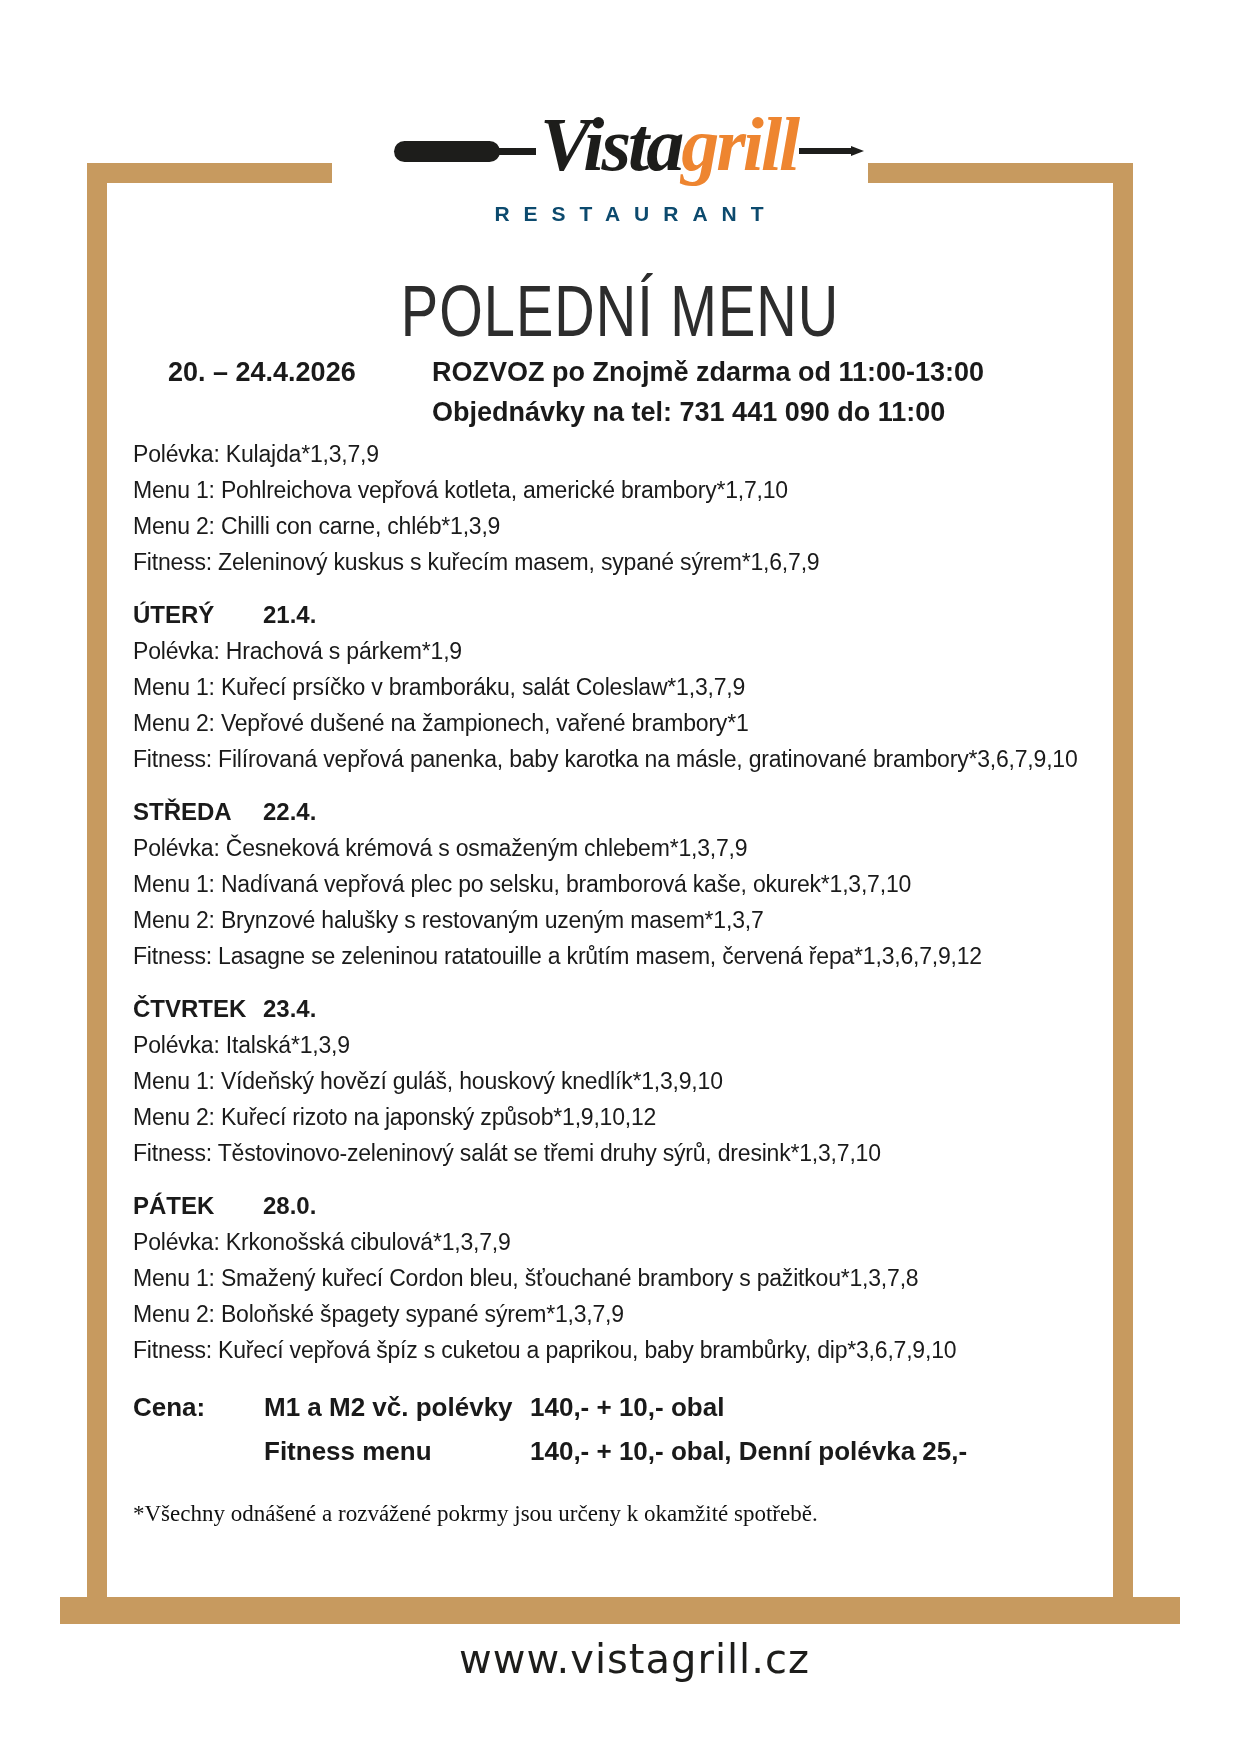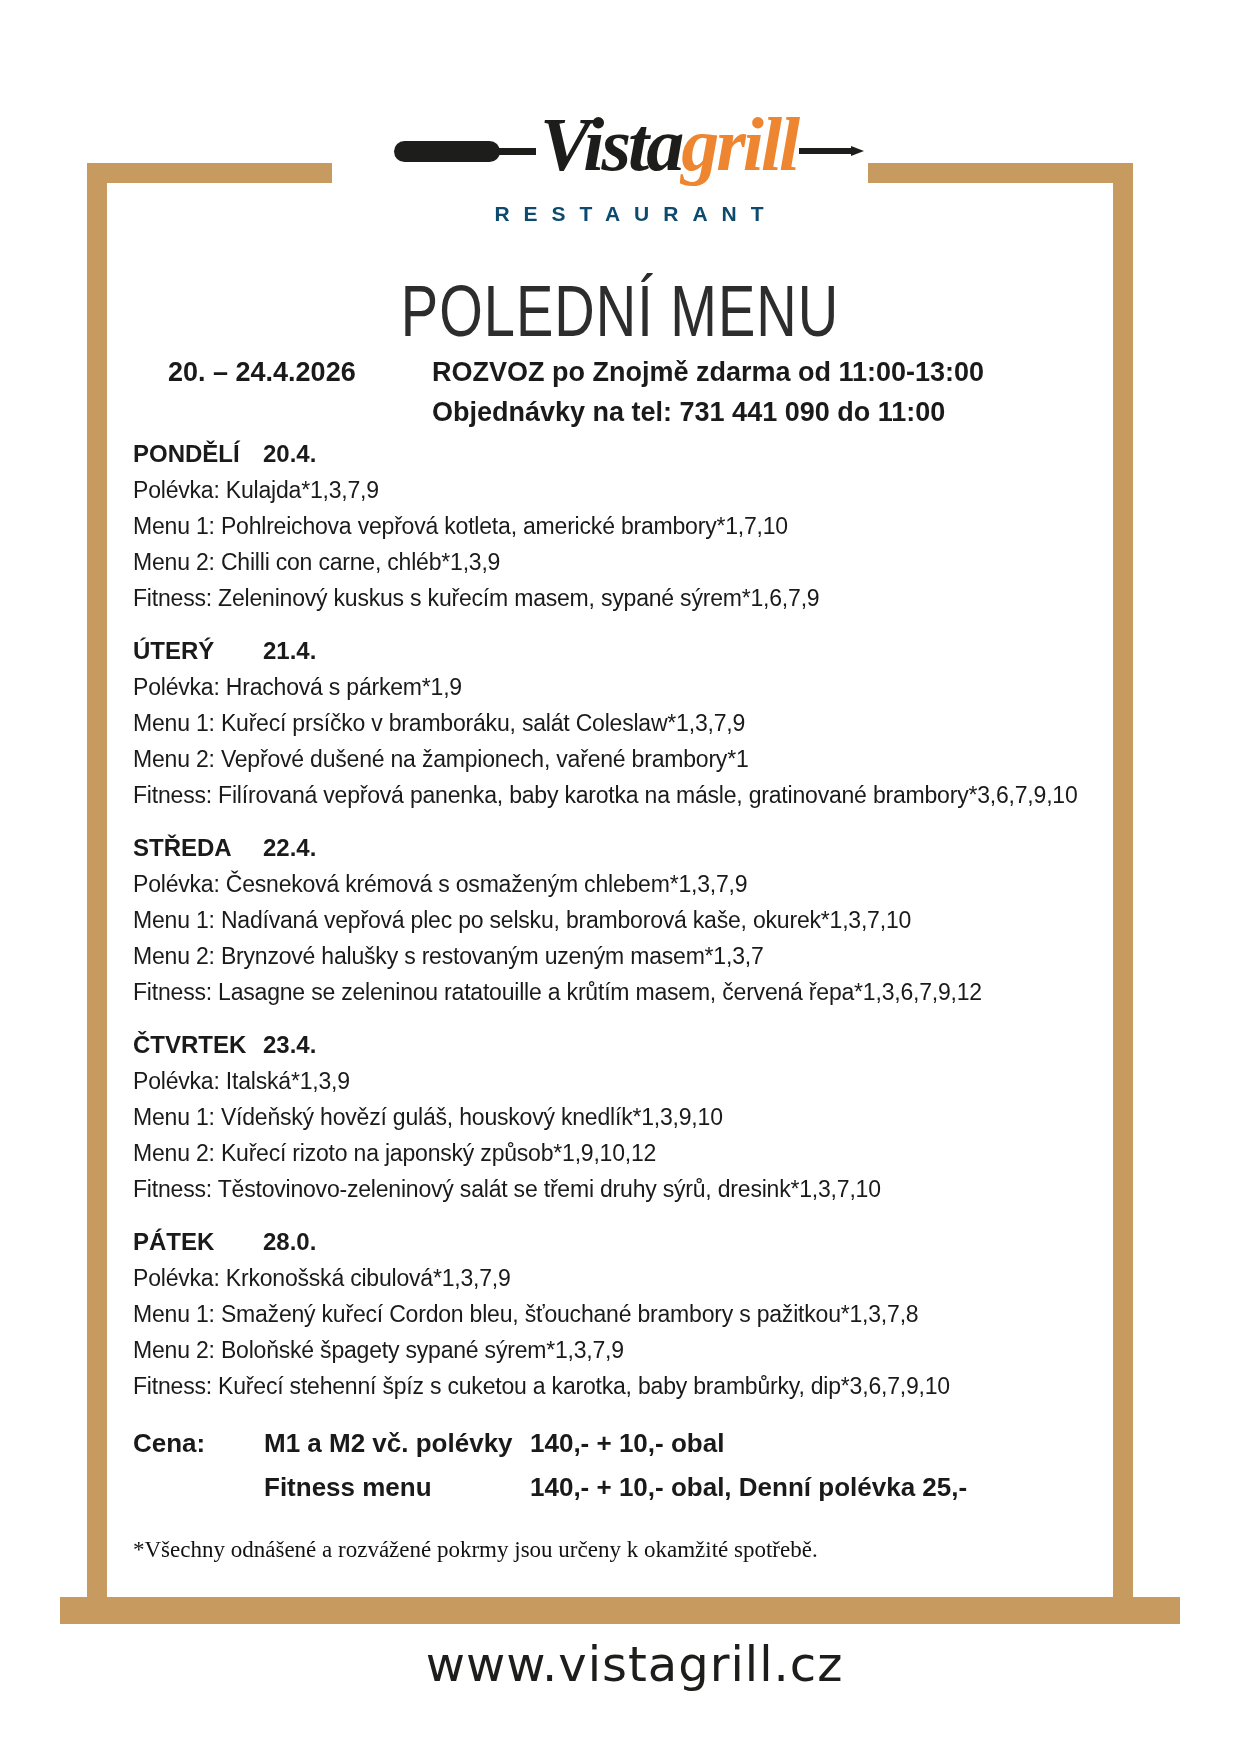--- a/index.html
+++ b/index.html
@@ -58,21 +58,21 @@
   .price-block { margin-top:8px; }
   .price-row { font-size:26px; font-weight:bold; line-height:44px; white-space:nowrap; }
   .price-label { display:inline-block; width:131px; }
   .price-name  { display:inline-block; width:266px; }
 
   .footnote { margin-top:28px; font-family:"Liberation Serif", serif;
               font-size:23px; color:#111111; }
 
   
   .site-url { position:absolute; top:1636px; left:0; right:0; text-align:center;
-              font-family:"DejaVu Sans", sans-serif; font-size:48px; font-weight:400;
+              font-family:"DejaVu Sans", sans-serif; font-size:40px; font-weight:400;
               color:#1d1d1b; letter-spacing:1px;padding-left:29px; }
 </style>
 </head>
 <body>
 
 <div class="page">
 
   <div class="frame-piece frame-left"></div>
   <div class="frame-piece frame-right"></div>
   <div class="frame-piece frame-top-l"></div>
@@ -103,23 +103,20 @@
   <div class="content">
 
     <div class="hdr-row">
       <span class="date-range">20. – 24.4.2026</span><span>ROZVOZ po Znojmě zdarma od 11:00-13:00</span>
     </div>
     <div class="hdr-row hdr-row2">Objednávky na tel: 731 441 090 do 11:00</div>
 
     <div class="menu-content">
 
       <section class="day">
-        <div class="day-head">
-          <span class="day-name">PONDĚLÍ</span><span class="day-date">20.4.</span>
-        </div>
         <div class="day-item">Polévka: Kulajda*1,3,7,9</div>
         <div class="day-item">Menu 1: Pohlreichova vepřová kotleta, americké brambory*1,7,10</div>
         <div class="day-item">Menu 2: Chilli con carne, chléb*1,3,9</div>
         <div class="day-item">Fitness: Zeleninový kuskus s kuřecím masem, sypané sýrem*1,6,7,9</div>
       </section>
 
       <section class="day">
         <div class="day-head">
           <span class="day-name">ÚTERÝ</span><span class="day-date">21.4.</span>
         </div>
@@ -149,21 +146,21 @@
         <div class="day-item">Fitness: Těstovinovo-zeleninový salát se třemi druhy sýrů, dresink*1,3,7,10</div>
       </section>
 
       <section class="day">
         <div class="day-head">
           <span class="day-name">PÁTEK</span><span class="day-date">28.0.</span>
         </div>
         <div class="day-item">Polévka: Krkonošská cibulová*1,3,7,9</div>
         <div class="day-item">Menu 1: Smažený kuřecí Cordon bleu, šťouchané brambory s pažitkou*1,3,7,8</div>
         <div class="day-item">Menu 2: Boloňské špagety sypané sýrem*1,3,7,9</div>
-        <div class="day-item">Fitness: Kuřecí stehenní špíz s cuketou a karotka, baby brambůrky, dip*3,6,7,9,10</div>
+        <div class="day-item">Fitness: Kuřecí vepřová špíz s cuketou a paprikou, baby brambůrky, dip*3,6,7,9,10</div>
       </section>
 
     </div>
 
     <div class="price-block">
       <div class="price-row">
         <span class="price-label">Cena:</span><span class="price-name">M1 a M2 vč. polévky</span><span class="price-value">140,- + 10,- obal</span>
       </div>
       <div class="price-row">
         <span class="price-label"></span><span class="price-name">Fitness menu</span><span class="price-value">140,- + 10,- obal, Denní polévka 25,-</span>

